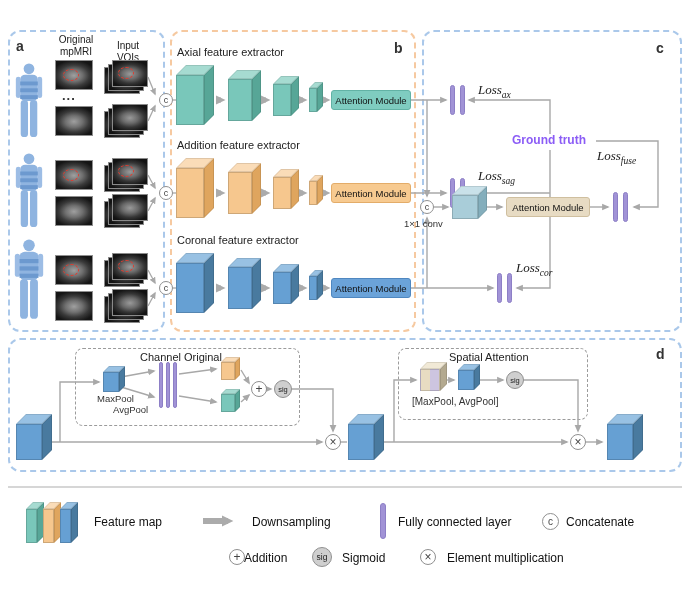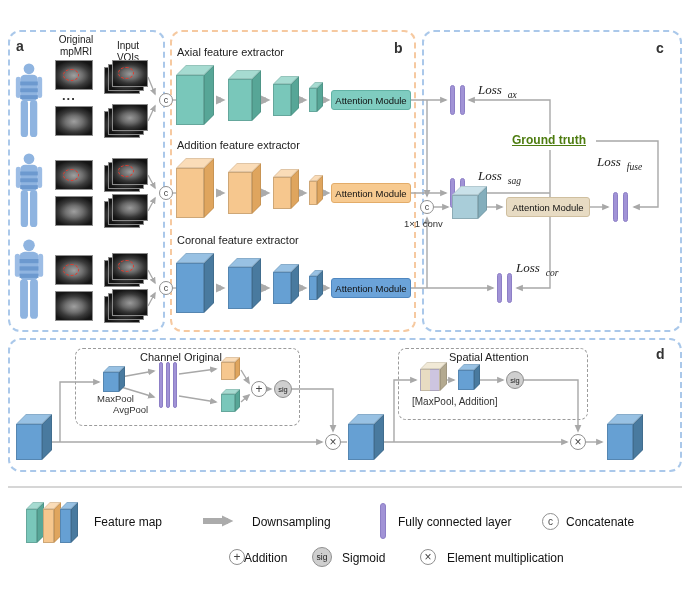--- a/index.html
+++ b/index.html
@@ -36,22 +36,22 @@
   .sigc.big{width:20px;height:20px;font-size:8.5px;}
   .mri{position:absolute;width:38px;height:30px;border:1px solid #8f8f8f;background:radial-gradient(ellipse 62% 55% at 50% 52%,#a0a0a0 0%,#707070 38%,#3a3a3a 68%,#151515 100%);}
   .deck{position:absolute;width:44px;height:34px;}
   .deck .layer{position:absolute;width:36px;height:27px;border:1px solid #8a8a8a;background:radial-gradient(ellipse 62% 55% at 50% 52%,#9a9a9a 0%,#6a6a6a 38%,#353535 68%,#131313 100%);}
   .deck .l3{left:8px;top:0;}
   .deck .l2{left:4px;top:3.5px;}
   .deck .l1{left:0;top:7px;}
   .roi{position:absolute;width:16px;height:12px;border:1.2px dashed #e23b2e;border-radius:50%;}
   .hdr{position:absolute;font-size:10px;color:#222;text-align:center;line-height:1.15;}
   .loss{position:absolute;font-family:"Liberation Serif",serif;font-style:italic;font-size:13px;color:#1a1a1a;white-space:nowrap;}
-  .loss sub{font-size:9.5px;margin-left:6px;}
-  .gt{position:absolute;font-weight:bold;font-size:12px;color:#4d7c0f;white-space:nowrap;text-decoration:underline;}
+  .loss sub{font-size:9.5px;}
+  .gt{position:absolute;font-weight:bold;font-size:12px;color:#8b5cf6;white-space:nowrap;}
   .small{position:absolute;font-size:9.5px;color:#333;white-space:nowrap;}
   .dbox{position:absolute;border:1.5px dashed #9b9b9b;border-radius:8px;}
   .dtitle{position:absolute;font-size:11px;color:#222;white-space:nowrap;}
   .ltext{position:absolute;font-size:12px;color:#111;white-space:nowrap;}
   .ellip{position:absolute;font-size:13px;font-weight:bold;color:#333;letter-spacing:1px;}
 </style>
 </head>
 <body>
 
 <div class="canvas">
@@ -316,21 +316,21 @@
   <div class="cub steel" style="left:452px;top:186px;--w:26px;--h:24px;--d:9px">
       <i class="t"></i>
       <i class="s"></i>
       <i class="f"></i>
     </div>
   <div class="attn tan" style="left:506px;top:197px">Attention Module</div>
   <div class="fcpair" style="left:613px;top:192px">
       <div class="fcbar"></div>
       <div class="fcbar"></div>
     </div>
-  <span class="loss" style="left:597px;top:154px"><span>Loss</span><sub>fuse</sub></span>
+  <span class="loss" style="left:597px;top:148px"><span>Loss</span><sub>fuse</sub></span>
 
   <div class="fcpair" style="left:497px;top:273px">
       <div class="fcbar"></div>
       <div class="fcbar"></div>
     </div>
   <span class="loss" style="left:516px;top:260px"><span>Loss</span><sub>cor</sub></span>
 
   <div class="plabel" style="left:656px;top:346px">d</div>
 
   <div class="cub bl" style="left:16px;top:414px;--w:26px;--h:36px;--d:10px">
@@ -377,21 +377,21 @@
       <i class="t"></i>
       <i class="s"></i>
       <i class="f"></i>
     </div>
   <div class="cub bl" style="left:458px;top:364px;--w:16px;--h:20px;--d:6px">
       <i class="t"></i>
       <i class="s"></i>
       <i class="f"></i>
     </div>
   <div class="circ sigc" style="left:506px;top:371px">sig</div>
-  <div class="small" style="left:412px;top:396px;font-size:10px">[MaxPool, Addition]</div>
+  <div class="small" style="left:412px;top:396px;font-size:10px">[MaxPool, AvgPool]</div>
   <div class="circ c16" style="left:570px;top:434px">×</div>
 
   <div class="cub bl" style="left:607px;top:414px;--w:26px;--h:36px;--d:10px">
       <i class="t"></i>
       <i class="s"></i>
       <i class="f"></i>
     </div>
 
   <div class="cub teal" style="left:26px;top:502px;--w:11px;--h:34px;--d:7px">
       <i class="t"></i>

